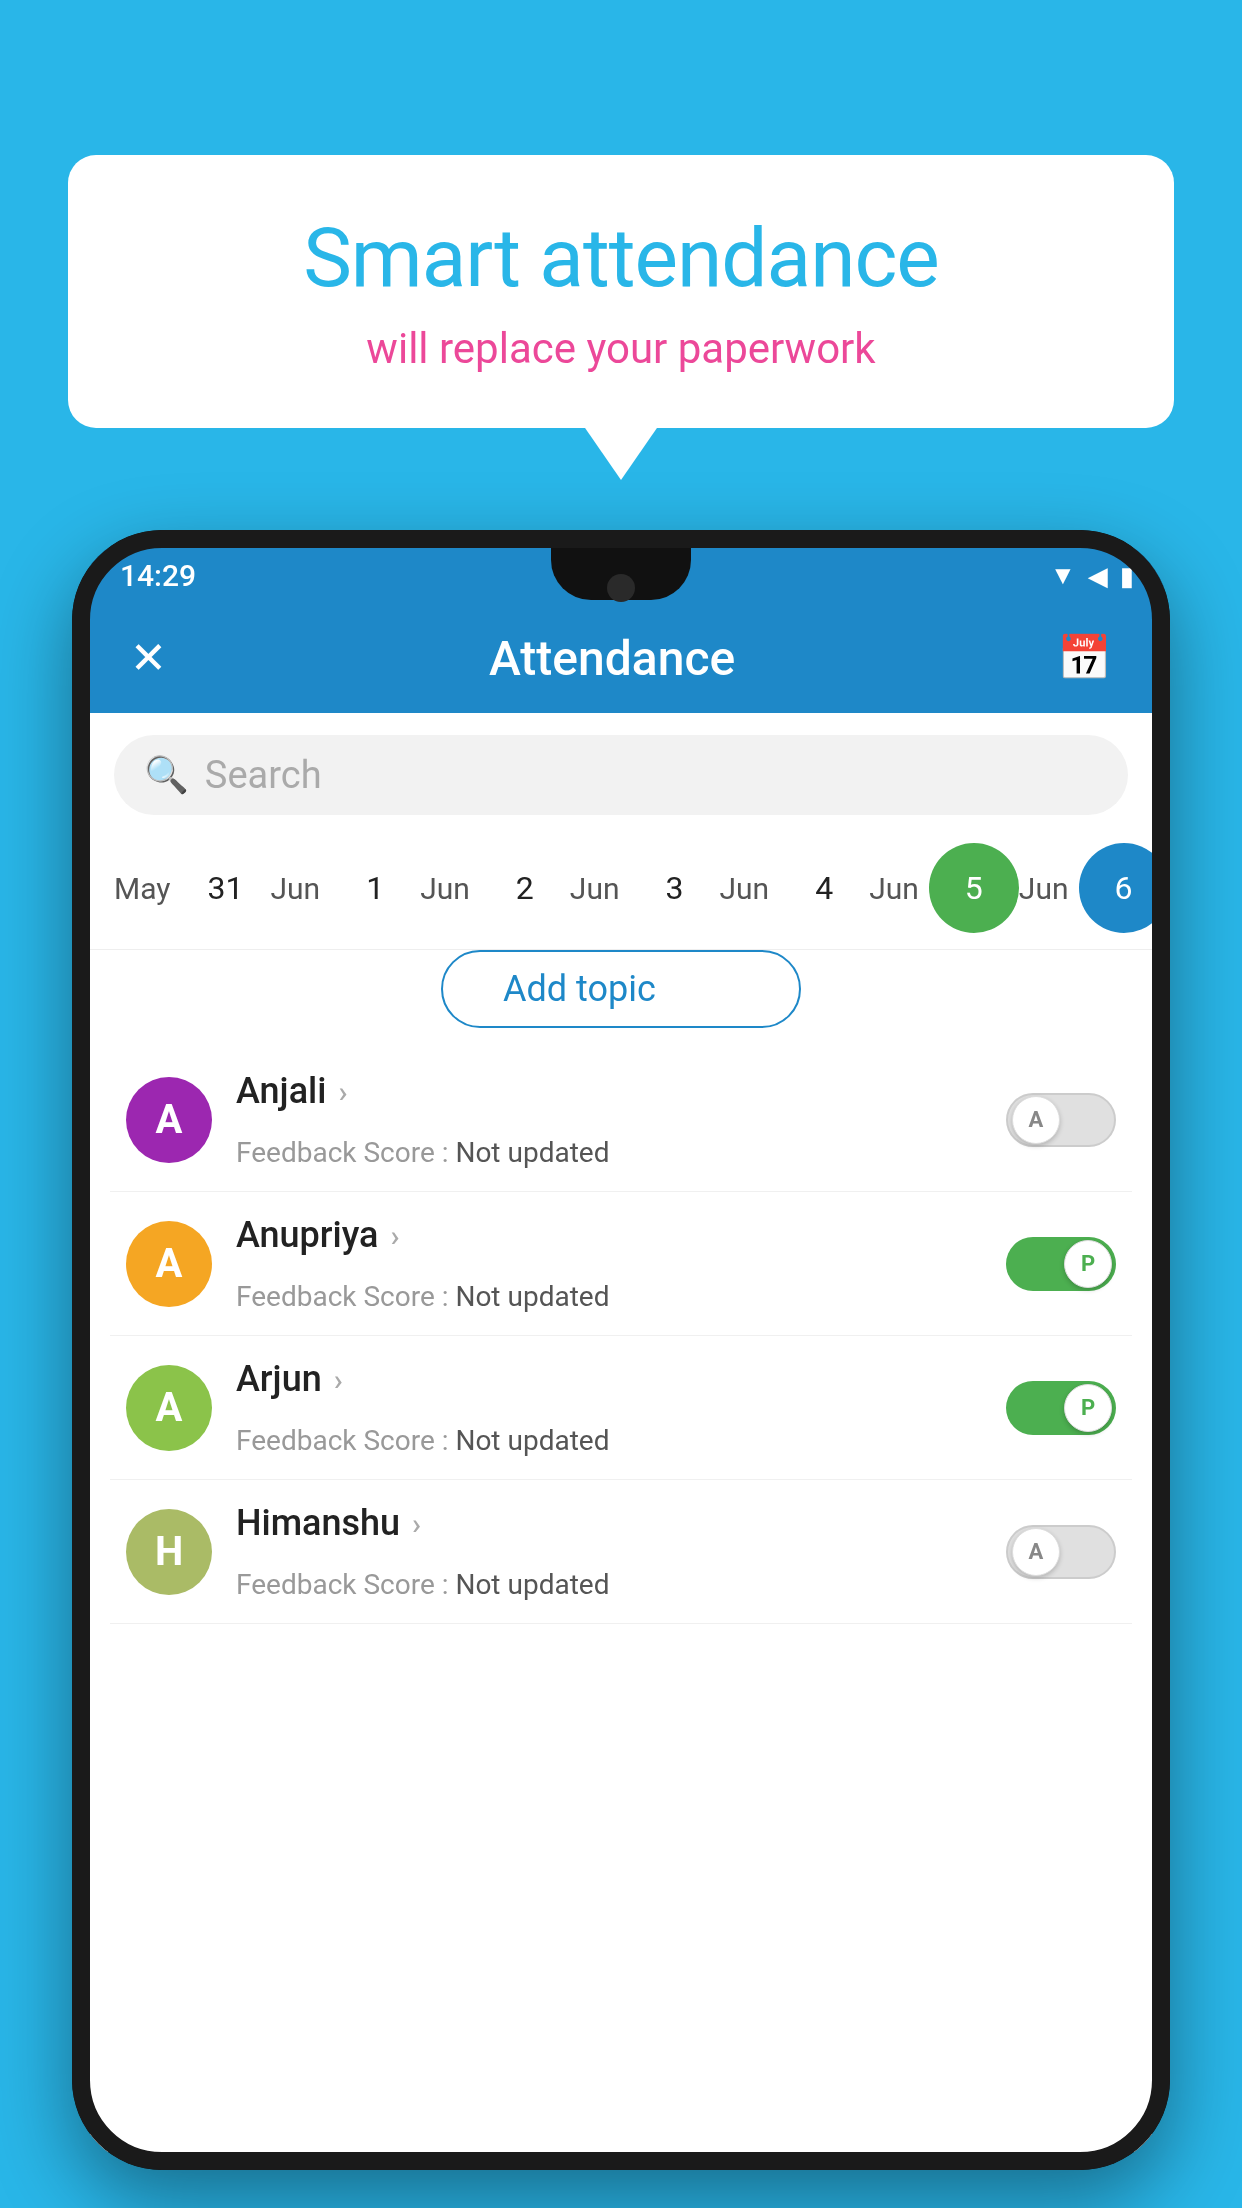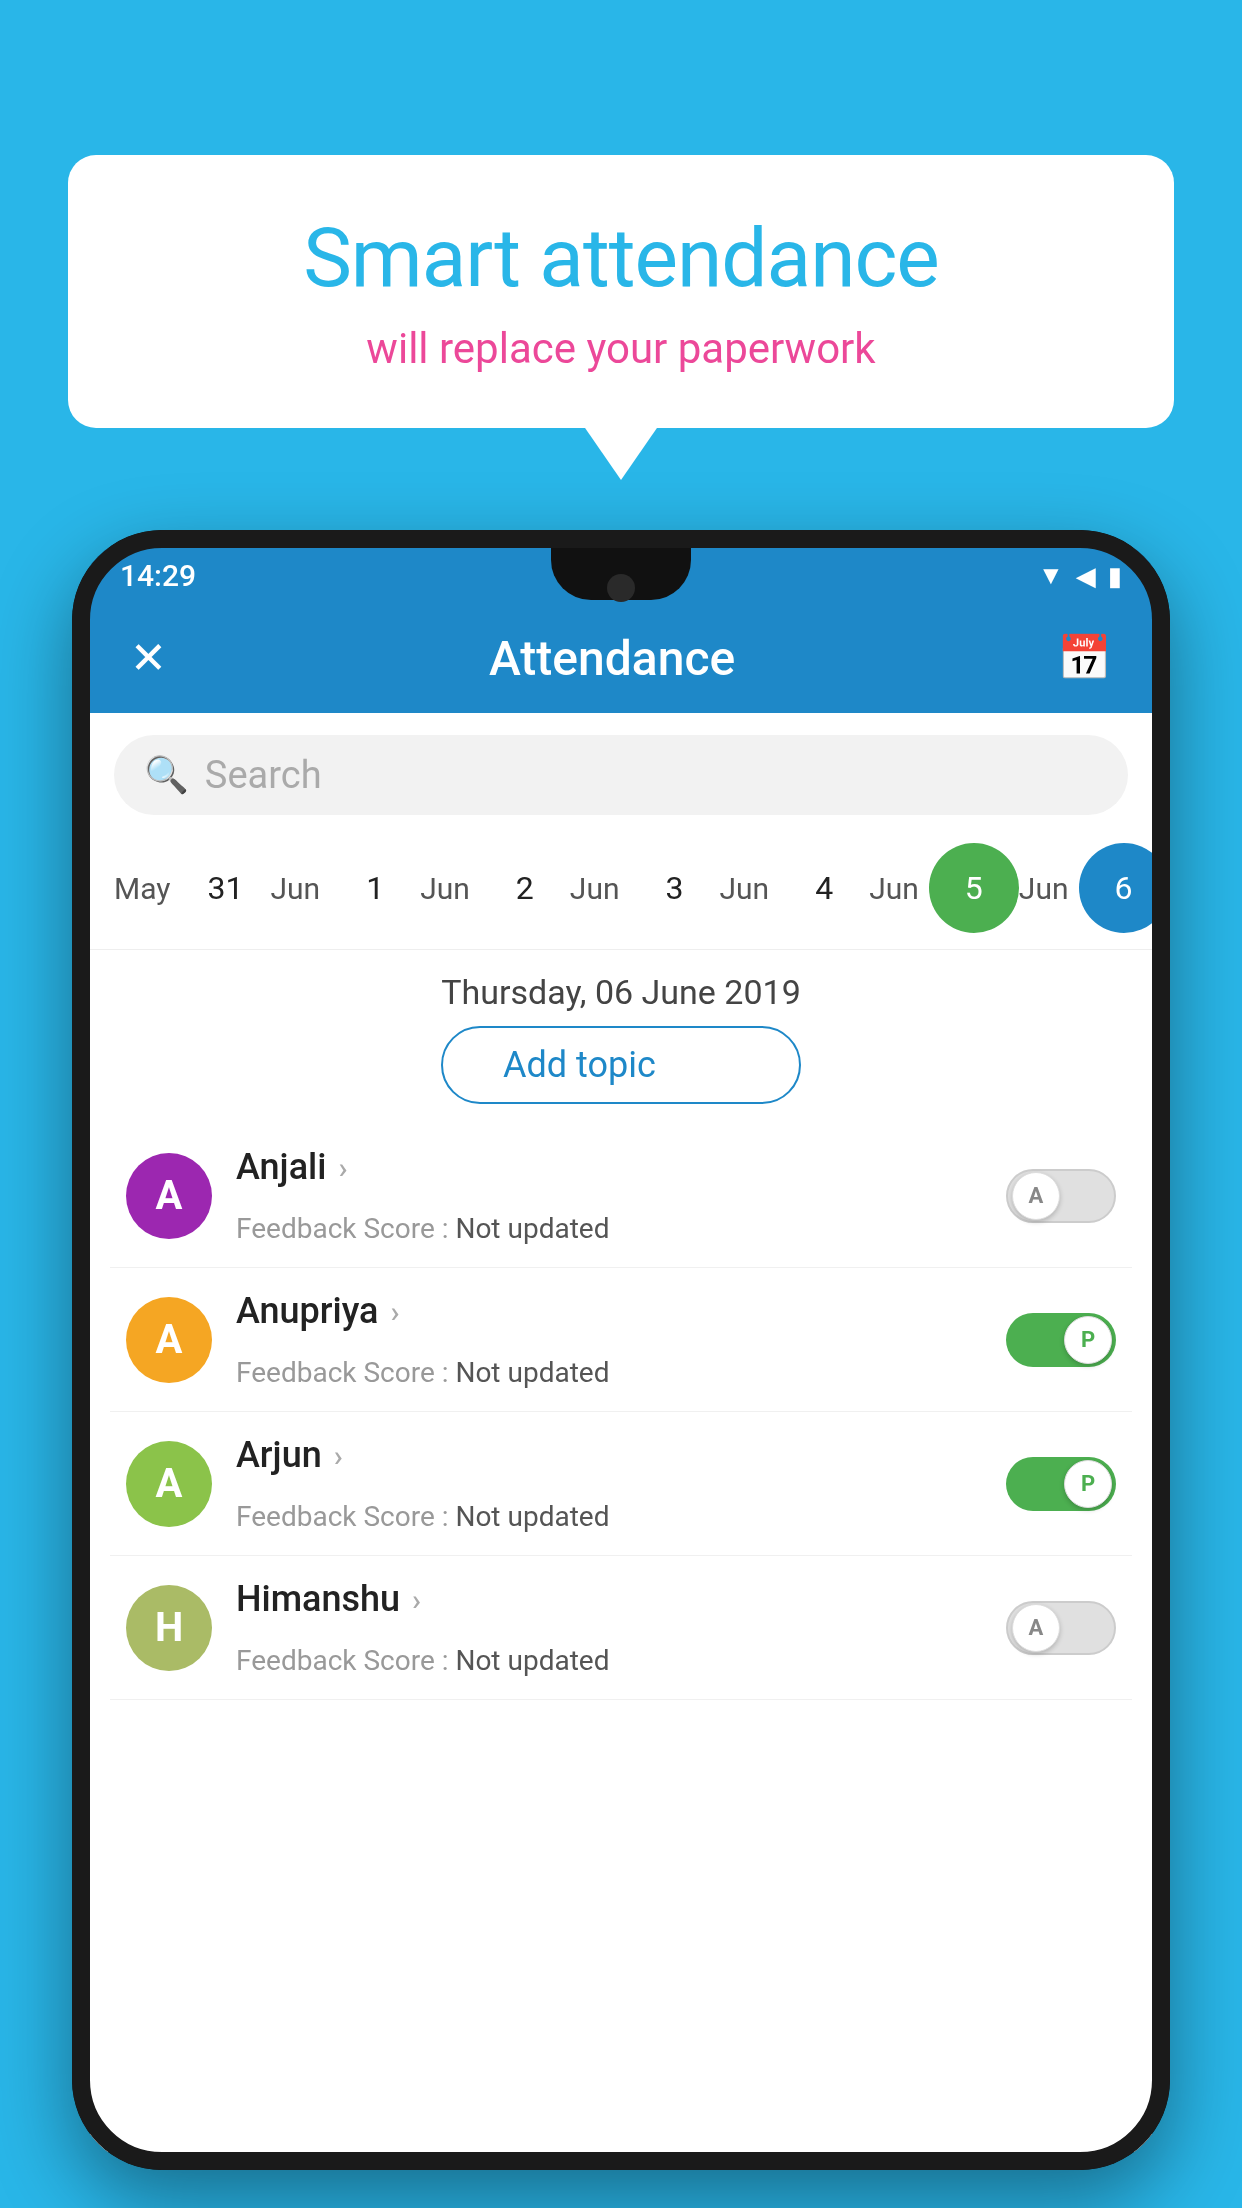--- a/index.html
+++ b/index.html
@@ -100,21 +100,21 @@
       background: #2a2a2a;
       border-radius: 50%;
       z-index: 102;
     }
 
     
     .status-bar {
       position: absolute;
       top: 18px;
       left: 18px;
-      right: 18px;
+      right: 6px;
       height: 55px;
       background: #1e88c8;
       z-index: 50;
       display: flex;
       align-items: center;
       justify-content: space-between;
       padding: 0 30px;
     }
     .status-time {
       color: white;
@@ -443,21 +443,20 @@
           <div class="cal-day">
             <span class="cal-month">Jun</span>
             <div class="cal-date today">5</div>
           </div>
           <div class="cal-day">
             <span class="cal-month">Jun</span>
             <div class="cal-date selected">6</div>
           </div>
         </div>
 
-      <div class="date-label">Thursday, 06 June 2019</div>
 
       <div class="add-topic-btn">Add topic</div>
 
 
       <div class="student-list" id="student-list">
       <div class="student-item">
             <div class="student-avatar" style="background: rgb(156, 39, 176);">A</div>
             <div class="student-info">
               <div class="student-name">Anjali <span class="chevron">›</span></div>
               <div class="student-feedback">Feedback Score : <span>Not updated</span></div>

